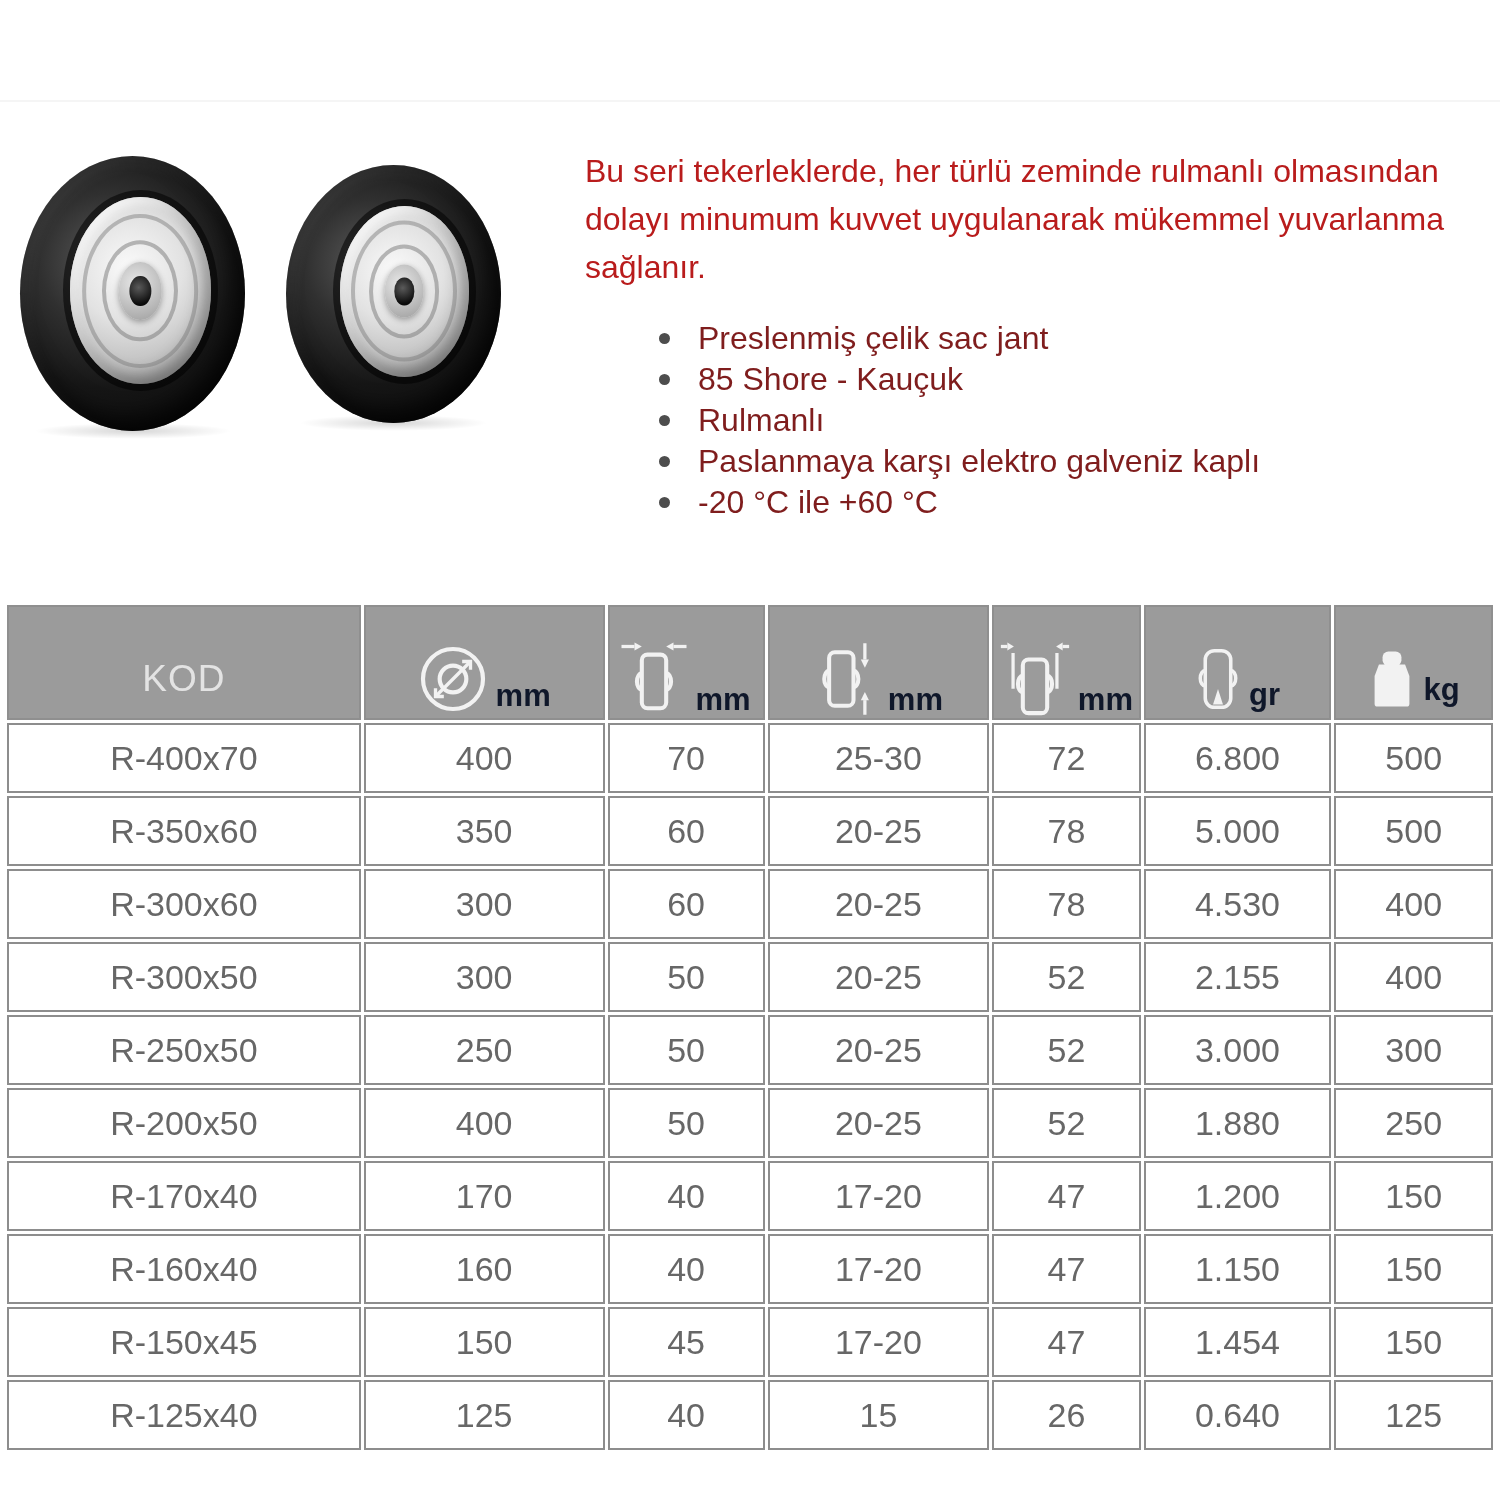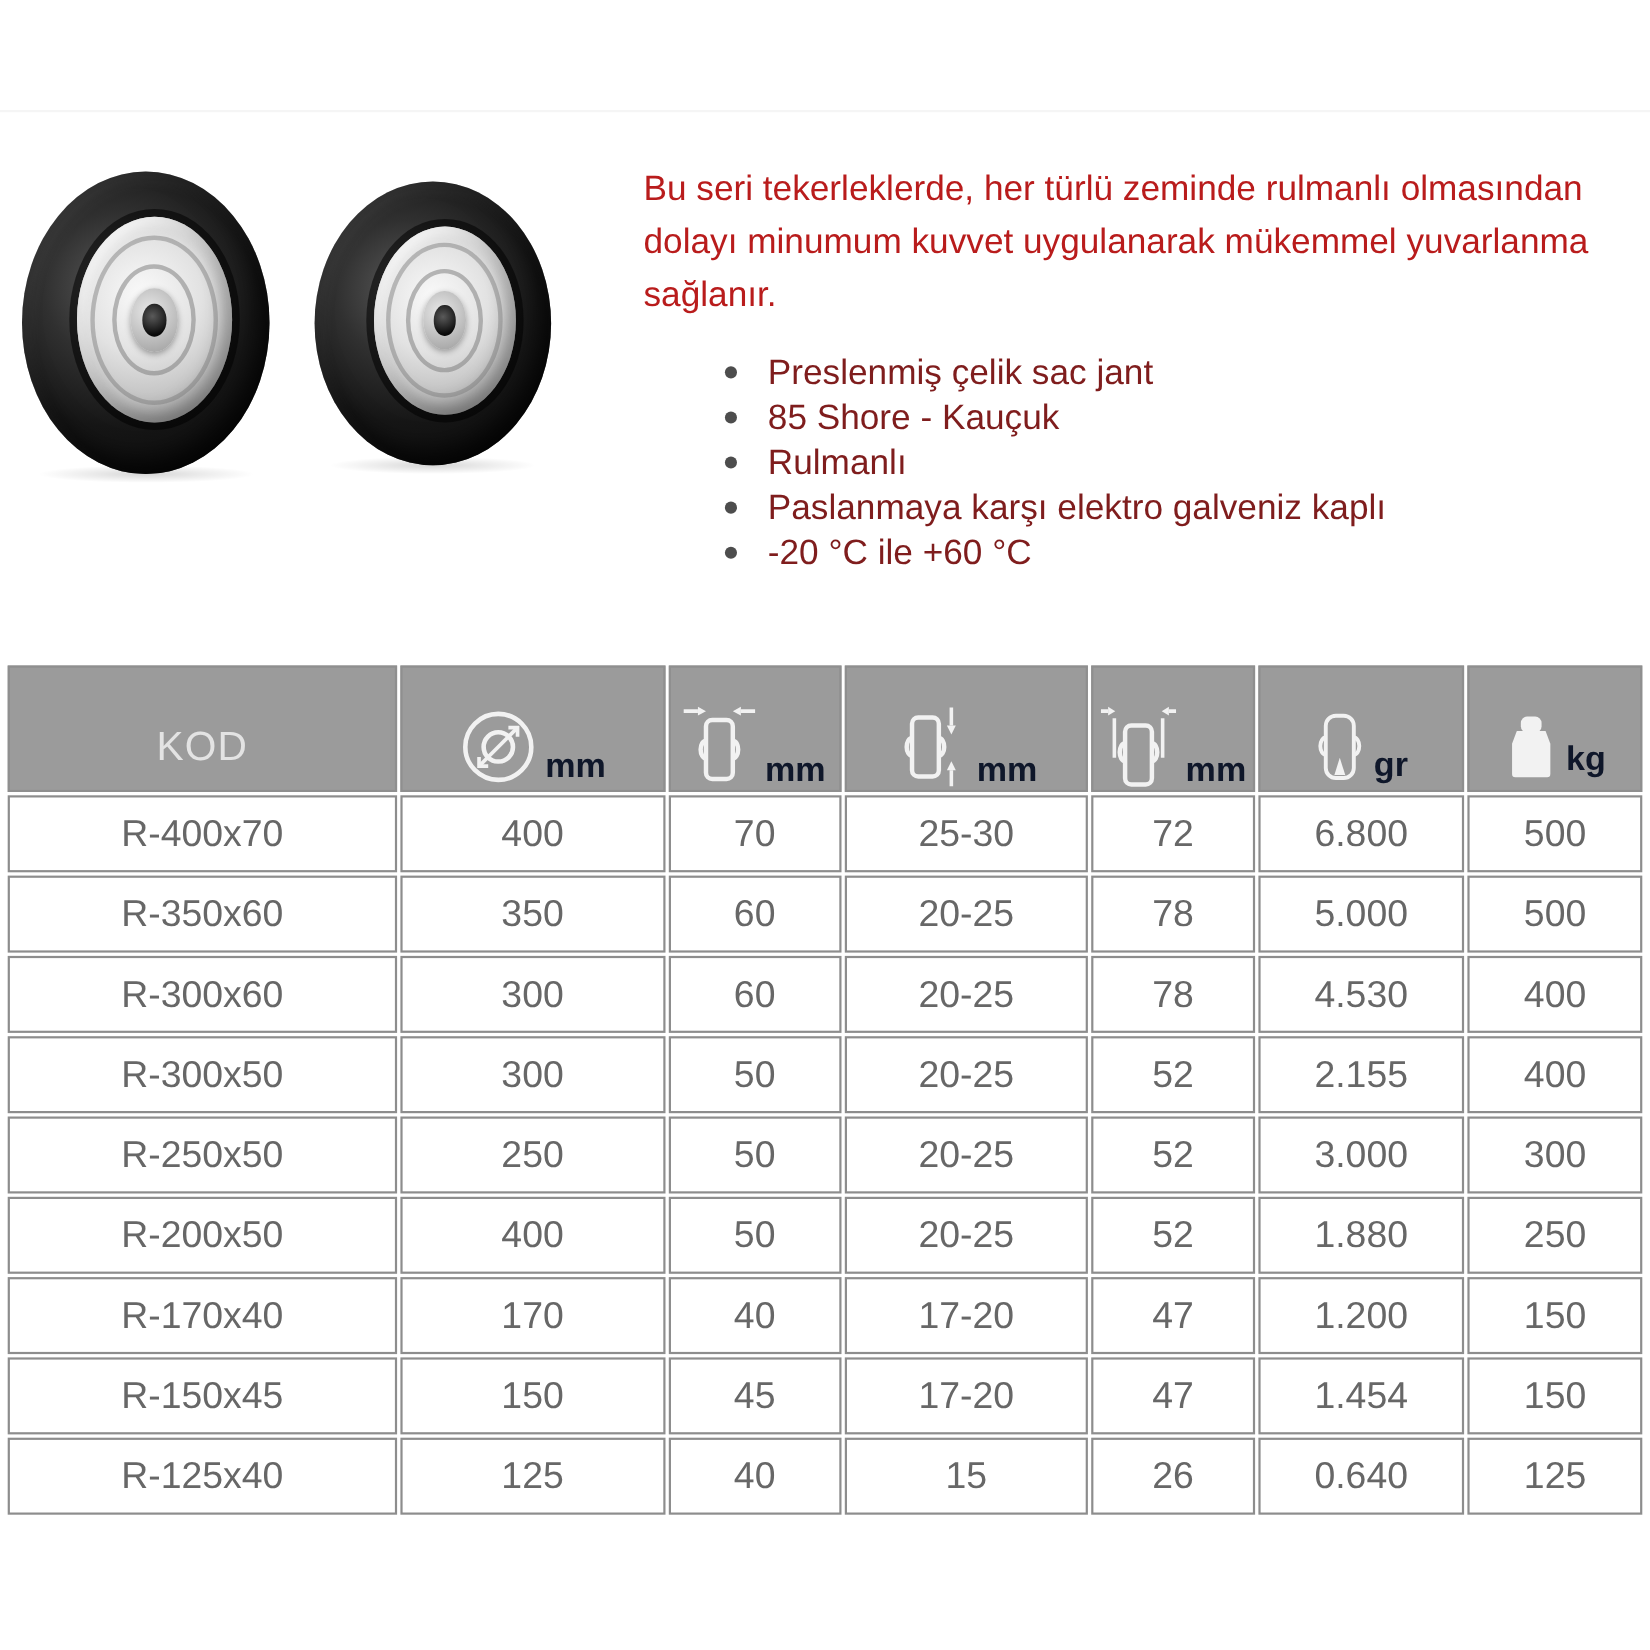--- a/index.html
+++ b/index.html
@@ -267,20 +267,29 @@
         <tr>
           <td>R-170x40</td>
           <td>170</td>
           <td>40</td>
           <td>17-20</td>
           <td>47</td>
           <td>1.200</td>
           <td>150</td>
         </tr>
         <tr>
+          <td>R-160x40</td>
+          <td>160</td>
+          <td>40</td>
+          <td>17-20</td>
+          <td>47</td>
+          <td>1.150</td>
+          <td>150</td>
+        </tr>
+        <tr>
           <td>R-150x45</td>
           <td>150</td>
           <td>45</td>
           <td>17-20</td>
           <td>47</td>
           <td>1.454</td>
           <td>150</td>
         </tr>
         <tr>
           <td>R-125x40</td>

